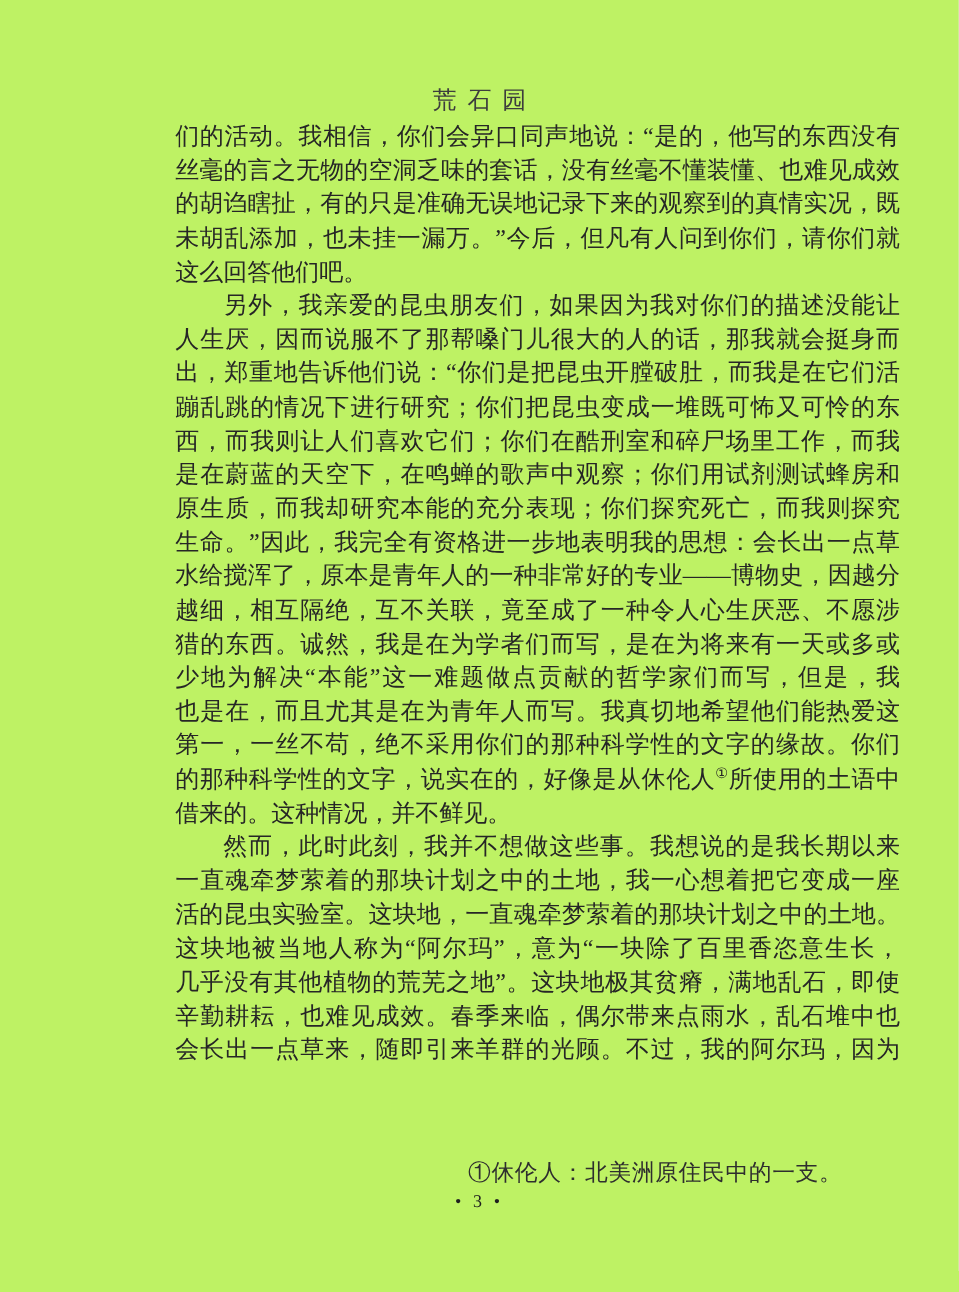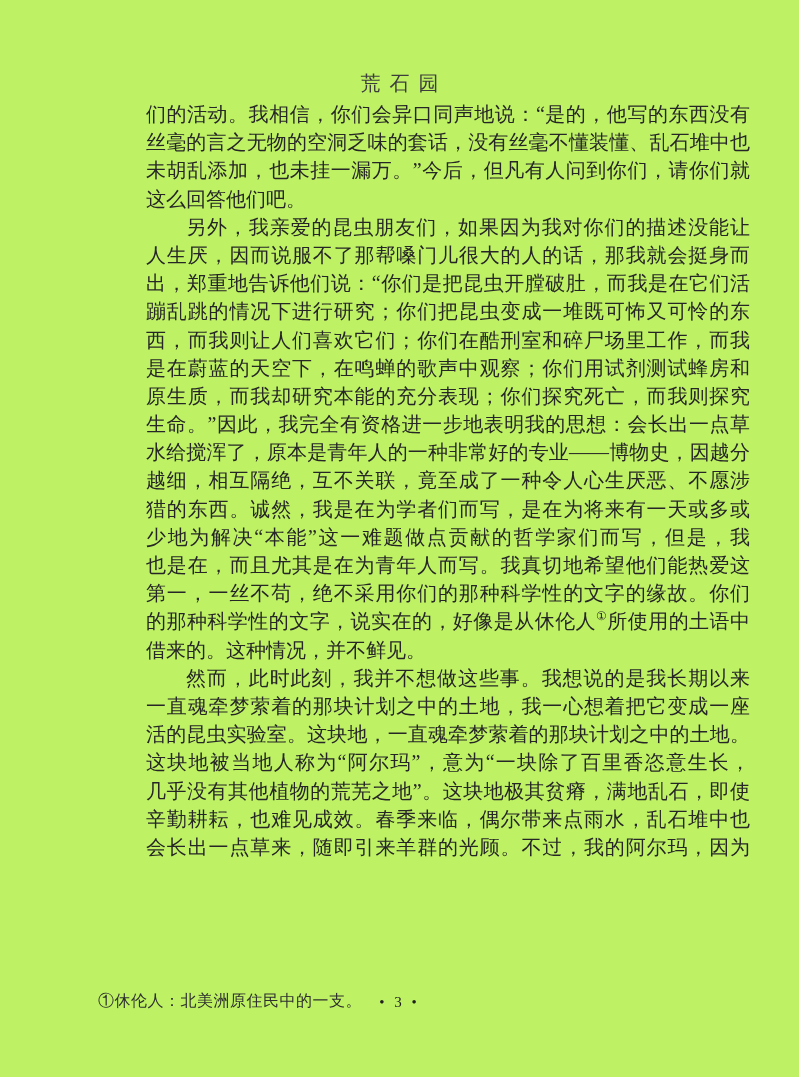--- a/index.html
+++ b/index.html
@@ -51,26 +51,27 @@
   .line.indent {
     text-indent: 2em;
   }
   .line sup {
     font-size: 12px;
     line-height: 0;
     vertical-align: super;
   }
   .footnote {
     position: absolute;
-    top: 991px;
+    top: 964px;
     left: 98px;
     width: 604px;
-    font-size: 16px;
+    font-size: 19px;
     letter-spacing: 0.5px;
     color: #2e2e2e;
+    text-align: right;
   }
   .page-number {
     position: absolute;
     top: 994px;
     left: 0;
     right: 0;
     text-align: center;
     font-size: 15px;
     letter-spacing: 3px;
     color: #1f1f1f;
@@ -78,21 +79,22 @@
 </style>
 </head>
 <body>
 
 <div class="page">
   <div class="header-title">荒石园</div>
 
   <div class="body-text">
       <div class="paragraph">
         <div class="line fill">们的活动。我相信，你们会异口同声地说：“是的，他写的东西没有</div>
-        <div class="line fill">丝毫的言之无物的空洞乏味的套话，没有丝毫不懂装懂、乱石堆中也</div>
+        <div class="line fill">丝毫的言之无物的空洞乏味的套话，没有丝毫不懂装懂、也难见成效</div>
+        <div class="line fill">的胡诌瞎扯，有的只是准确无误地记录下来的观察到的真情实况，既</div>
         <div class="line fill">未胡乱添加，也未挂一漏万。”今后，但凡有人问到你们，请你们就</div>
         <div class="line">这么回答他们吧。</div>
       </div>
       <div class="paragraph">
         <div class="line fill indent">另外，我亲爱的昆虫朋友们，如果因为我对你们的描述没能让</div>
         <div class="line fill">人生厌，因而说服不了那帮嗓门儿很大的人的话，那我就会挺身而</div>
         <div class="line fill">出，郑重地告诉他们说：“你们是把昆虫开膛破肚，而我是在它们活</div>
         <div class="line fill">蹦乱跳的情况下进行研究；你们把昆虫变成一堆既可怖又可怜的东</div>
         <div class="line fill">西，而我则让人们喜欢它们；你们在酷刑室和碎尸场里工作，而我</div>
         <div class="line fill">是在蔚蓝的天空下，在鸣蝉的歌声中观察；你们用试剂测试蜂房和</div>

